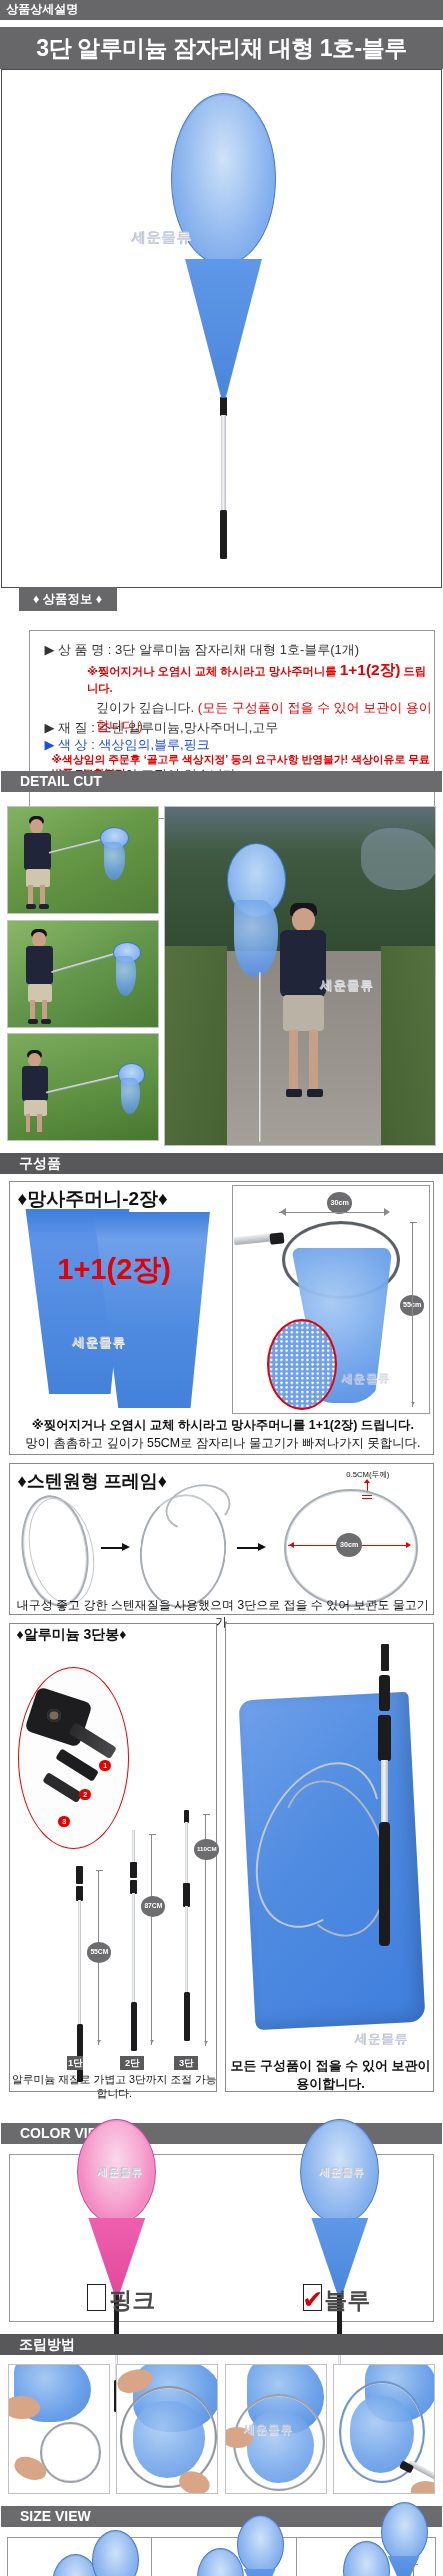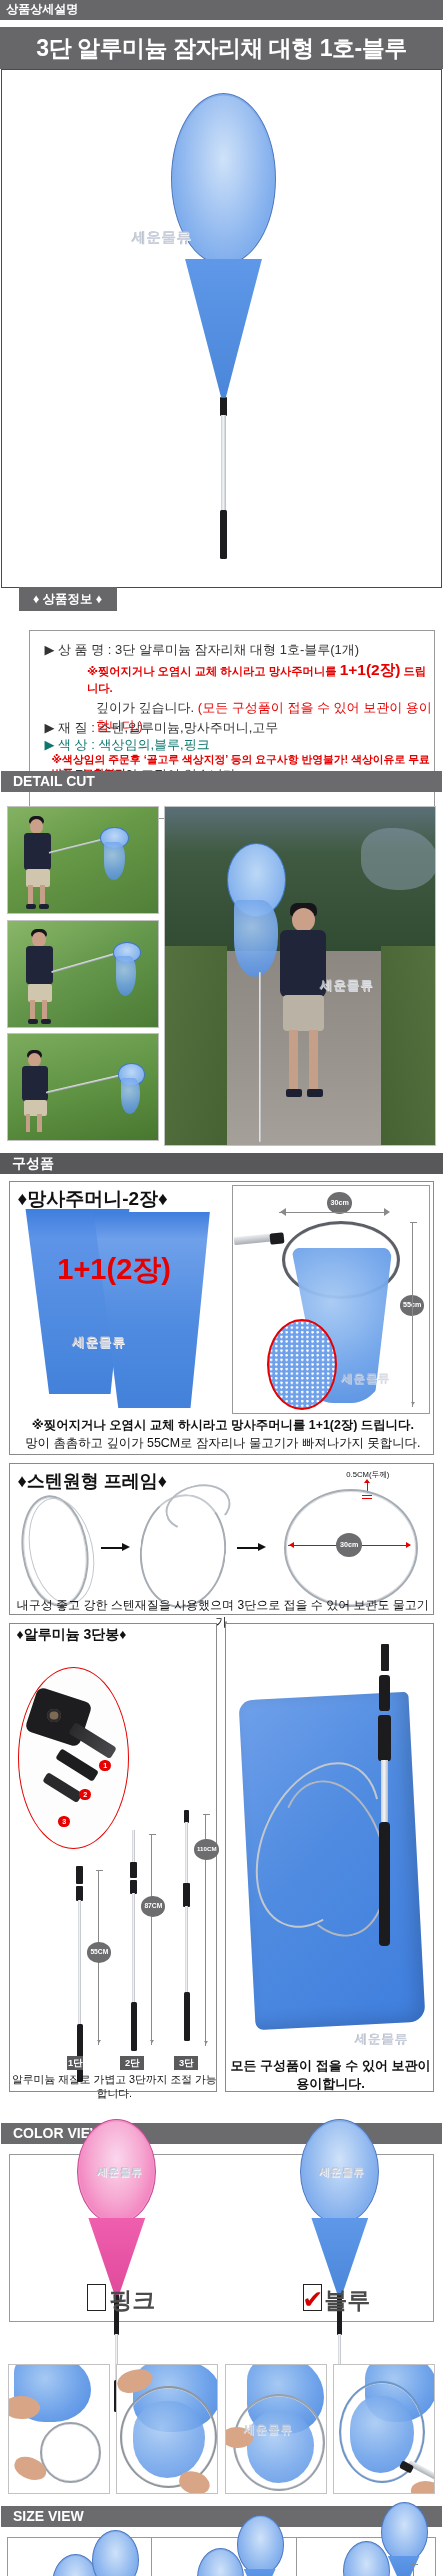--- a/index.html
+++ b/index.html
@@ -4,21 +4,21 @@
 <style>
   html,body{margin:0;padding:0;background:#fff;}
   #page{position:relative;width:443px;height:2875px;background:#fff;overflow:hidden;
         font-family:"Liberation Sans","DejaVu Sans",sans-serif;}
   .abs{position:absolute;}
   
   .bar{position:absolute;left:0;width:443px;color:#fff;font-weight:bold;}
   .bar-inset{left:1px;width:441px;}
   .bar-top{top:0;height:19.6px;background:#67676a;font-size:12px;line-height:19.6px;padding-left:6.2px;box-sizing:border-box;}
   .bar-title{top:27px;height:42px;background:#67676a;font-size:23px;line-height:42px;text-align:center;letter-spacing:-0.5px;}
-  .bar-section{height:20.6px;background:#6b6b6e;font-size:14px;line-height:20.6px;padding-left:12px;box-sizing:border-box;letter-spacing:0px;}
+  .bar-section{height:20.6px;background:#6b6b6e;font-size:14px;line-height:20.6px;padding-left:19px;box-sizing:border-box;letter-spacing:0px;}
   .bar-dark{background:#58585b;}
   
   .frame-box{position:absolute;background:#fff;border:1px solid #8a8a8a;box-sizing:border-box;}
   .thin-box{position:absolute;background:#fff;border:0.5px solid #999;box-sizing:border-box;}
   .box-title{position:absolute;color:#111;font-weight:bold;}
   
   #hero{position:absolute;left:1px;top:69px;width:441px;height:519px;border:0.5px solid #4a4a4a;background:#fff;box-sizing:border-box;}
   .watermark{position:absolute;color:#c9cedb;font-weight:bold;letter-spacing:1px;
              text-shadow:0.5px 0.5px 0 #ffffff,-0.5px -0.5px 0 #aab0bd;}
   
@@ -92,21 +92,21 @@
   <div class="abs" style="left:18.5px;top:587px;width:98px;height:24px;background:#67676a;color:#fff;font-weight:bold;font-size:12.4px;line-height:24px;text-align:center;z-index:2;">♦ 상품정보 ♦</div>
   <div class="thin-box" style="left:29px;top:630px;width:406px;height:189px;">
     <div class="abs" style="left:14.4px;top:10.3px;font-size:13px;color:#333;">▶ 상 품 명 : 3단 알루미늄 잠자리채 대형 1호-블루(1개)</div>
     <div class="abs red" style="left:57px;top:29px;font-size:11.3px;font-weight:bold;">
       <span>※찢어지거나 오염시 교체 하시라고 망사주머니를 </span><span style="font-size:15.5px;">1+1(2장)</span><span> 드립니다.</span>
     </div>
     <div class="abs" style="left:66px;top:68px;font-size:13px;">
       <span style="color:#333;text-align:center;">깊이가 깊습니다. </span><span class="red">(모든 구성품이 접을 수 있어 보관이 용이합니다.)</span>
     </div>
     <div class="abs" style="left:14.4px;top:88px;font-size:13px;color:#333;">▶ 재      질 : 스텐,알루미늄,망사주머니,고무</div>
-    <div class="abs" style="left:14.4px;top:105px;font-size:13px;color:#0f766e;">▶ 색      상 : 색상임의,블루,핑크</div>
+    <div class="abs" style="left:14.4px;top:105px;font-size:13px;color:#1d4ed8;">▶ 색      상 : 색상임의,블루,핑크</div>
     <div class="abs red" style="left:21.6px;top:122px;font-size:10.8px;font-weight:bold;">※색상임의 주문후  ‘골고루 색상지정’ 등의 요구사항 반영불가! 색상이유로 무료 반품 · 교환불가</div>
     <div class="abs" style="left:14.4px;top:135px;font-size:13px;color:#333;">▶ 포      장 : 별도의 포장이 없습니다.</div>
   </div>
 
   <div class="bar bar-section bar-inset" style="top:771px;">DETAIL CUT</div>
 
   <div class="photo grass" style="left:7.2px;top:806px;width:152px;height:108px;">
     <div class="fig-hair" style="left:20.6px;top:9.3px;"></div>
     <div class="fig-head" style="left:21.6px;top:12.4px;"></div>
     <div class="fig-shirt" style="left:15.5px;top:26px;width:27px;height:37px;"></div>
@@ -305,20 +305,21 @@
     </div>
     <div class="watermark" style="left:309px;top:10.3px;font-size:10.3px;">세운물류</div>
 
     <div class="chkbox" style="left:77px;top:129px;width:18.5px;height:27px;"></div>
     <div class="abs" style="left:99px;top:130px;font-size:23px;color:#4a4a4a;font-weight:bold;">핑크</div>
     <div class="chkbox" style="left:293px;top:129px;width:18.5px;height:27px;"></div>
     <div class="chkmark" style="left:292px;top:130px;font-size:25px;">✔</div>
     <div class="abs" style="left:314px;top:130px;font-size:23px;color:#4a4a4a;font-weight:bold;">블루</div>
   </div>
 
+  <div class="bar bar-section bar-dark" style="top:2334px;">조립방법</div>
   <div class="photo" style="left:8.2px;top:2364px;width:102px;height:130px;">
     <div class="blob" style="left:5.2px;top:-10.3px;width:77px;height:67px;border-radius:30% 60% 55% 45%;"></div>
     <div class="hand" style="left:-5.2px;top:31px;width:36px;height:23px;"></div>
     <div class="ring" style="left:31px;top:57px;width:57px;height:57px;"></div>
     <div class="hand" style="left:5.2px;top:93px;width:33px;height:20.6px;transform:rotate(20deg);"></div>
   </div>
   <div class="photo" style="left:116px;top:2364px;width:102px;height:130px;">
     <div class="blob" style="left:15.5px;top:-5.2px;width:88px;height:72px;border-radius:40% 55% 60% 45%;"></div>
     <div class="ring" style="left:3.1px;top:20.6px;width:93px;height:98px;border-color:#8f969e;"></div>
     <div class="blob" style="left:15.5px;top:36px;width:72px;height:77px;border-radius:45% 50% 55% 50%;opacity:.85;"></div>

